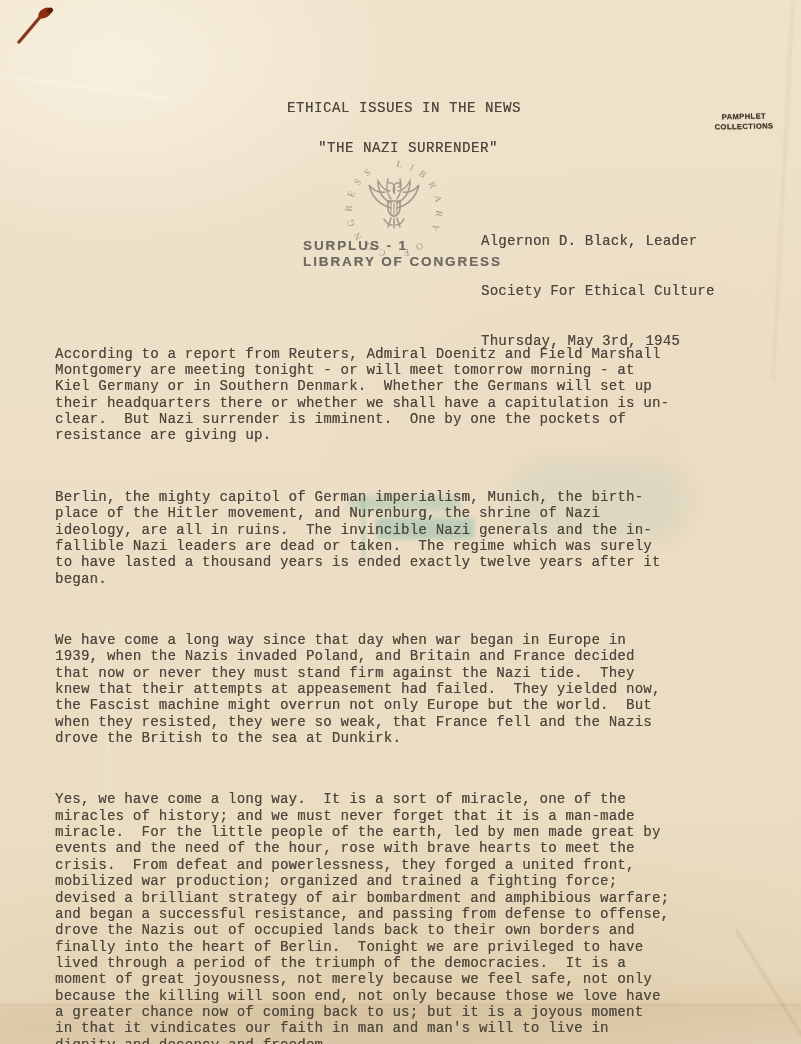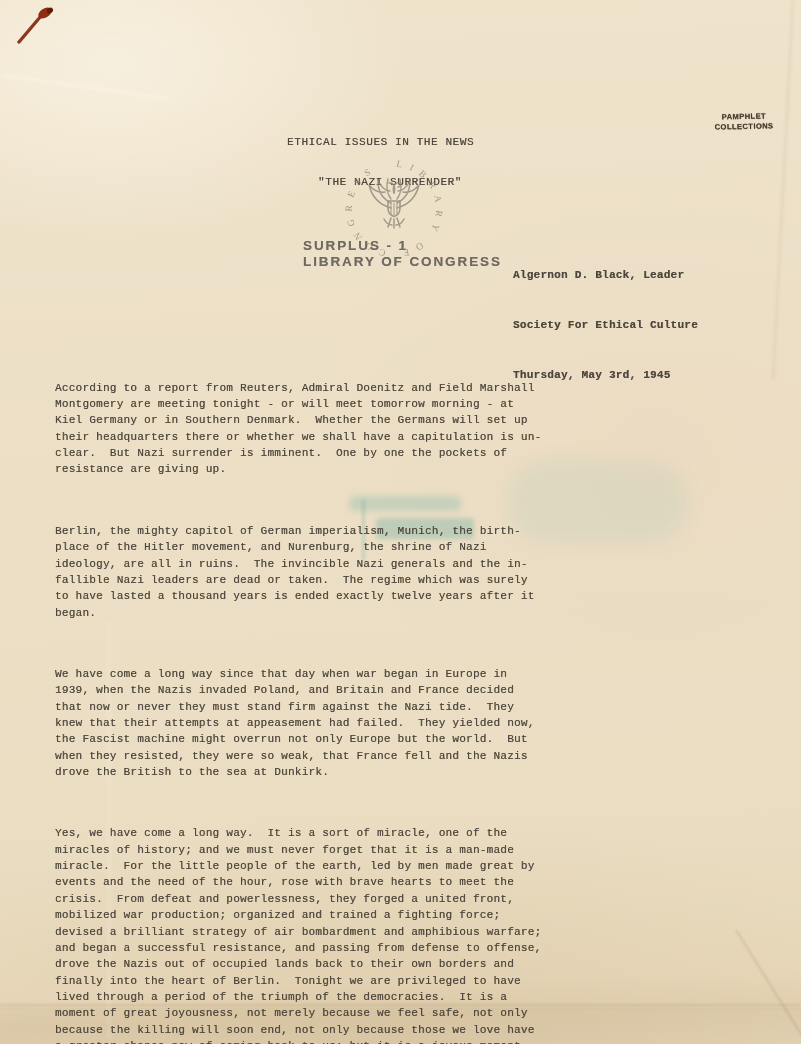--- a/index.html
+++ b/index.html
@@ -12,30 +12,29 @@
       radial-gradient(ellipse 420px 260px at 14% 6%, rgba(255,251,240,0.55), rgba(255,251,240,0) 70%),
       radial-gradient(ellipse 500px 400px at 82% 42%, rgba(228,186,160,0.10), rgba(228,186,160,0) 70%),
       radial-gradient(ellipse 700px 300px at 50% 99%, rgba(150,115,70,0.10), rgba(150,115,70,0) 75%),
       linear-gradient(178deg,#efe3cb 0%,#ecdfc6 45%,#eaddc2 78%,#e8d8ba 93%,#e3d2b2 96%,#e8d8ba 100%);
     font-family:"Liberation Mono","DejaVu Sans Mono",monospace;
   }
   
   .tw{
     position:absolute;
     color:#4c463c;
-    font-size:11px;
+    font-size:14px;
     line-height:16.35px;
     letter-spacing:0.25px;
     white-space:pre;
     text-shadow:0.3px 0.3px 0.5px rgba(62,54,44,0.55);
-    margin-top:34px;
   }
   .doc-title{left:287px;top:100px;letter-spacing:0.6px;}
   .doc-subtitle{left:318px;top:140px;letter-spacing:0.6px;}
-  .byline{left:513px;top:200px;line-height:16.6px;font-weight:bold;}
+  .byline{left:481px;top:200px;line-height:16.6px;}
   .byline div{white-space:pre;}
   .body-text{left:55px;top:313px;width:716px;}
   .body-text p{margin:0 0 12.4px 0;white-space:pre;}
   
   .pamphlet-stamp{
     position:absolute;left:708px;top:112px;width:72px;
     transform:rotate(-1.2deg);
     font-family:"Liberation Sans","DejaVu Sans",sans-serif;
     font-weight:700;font-size:7.6px;line-height:9.5px;
     color:#382f20;letter-spacing:0.4px;text-align:center;

